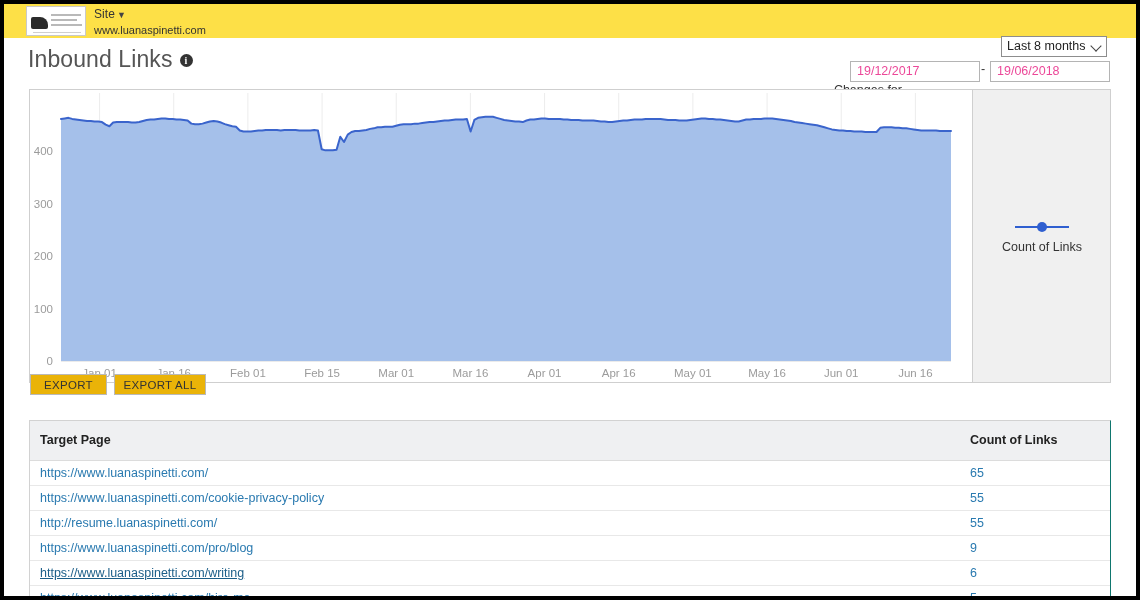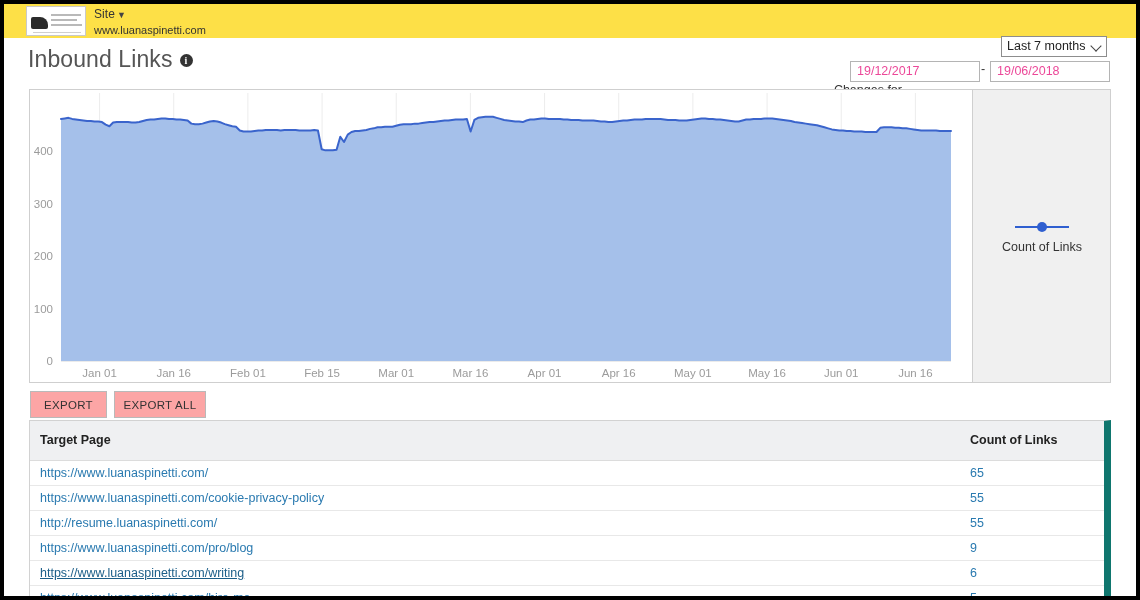--- a/index.html
+++ b/index.html
@@ -135,41 +135,41 @@
   .legend-text { font-size: 12.5px; color: #333333; }
 
   .plot-wrap {
     position: absolute; left: 0; top: 0;
     width: 943px; height: 292px;
   }
   .plot-svg { display: block; }
 
   
   .btn {
-    position: absolute; top: 387px;
-    height: 27px;
+    position: absolute; top: 370px;
+    height: 21px;
     border: 1px solid #b9b9b9;
-    background: #fca5a5;
+    background: #eab308;
     font-size: 11.5px;
     color: #333333;
     letter-spacing: .3px;
     cursor: pointer;
     padding: 0;
     font-family: "Liberation Sans", sans-serif;
   }
   .btn-export { left: 26px; width: 77px; }
   .btn-export-all { left: 110px; width: 92px; }
 
   
   .table-wrap {
     position: absolute; left: 25px; top: 416px;
     width: 1082px; height: 176px;
     border-top: 1px solid #d2d2d2;
     border-left: 1px solid #d2d2d2;
-    border-right: 7px solid #0f766e;
+    border-right: 1px solid #0f766e;
     background: #ffffff;
     overflow: hidden;
   }
   table.links { width: 100%; border-collapse: collapse; table-layout: fixed; }
   table.links thead th {
     background: #eff0f2;
     height: 39px;
     font-size: 12.5px;
     color: #222222;
     font-weight: bold;
@@ -211,21 +211,21 @@
       <div class="thumb-line tl3"></div>
       <div class="thumb-line tl4"></div>
     </div>
     <div class="site-label"><span>Site</span><span class="site-caret">▼</span></div>
     <div class="site-domain">www.luanaspinetti.com</div>
   </div>
 
   <div class="page-title"><span>Inbound Links</span><span class="info-icon">i</span></div>
 
   <div class="changes-label">Changes for</div>
-  <div class="period-select">Last 7 months</div>
+  <div class="period-select">Last 8 months</div>
   <div class="period-caret"></div>
   <div class="date-from">19/12/2017</div>
   <div class="date-dash">-</div>
   <div class="date-to">19/06/2018</div>
 
   <div class="chart-panel">
 
     <div class="plot-wrap">
       <svg class="plot-svg" id="chart-svg" width="943" height="292" viewBox="0 0 943 292">
         <g id="gridlines">

